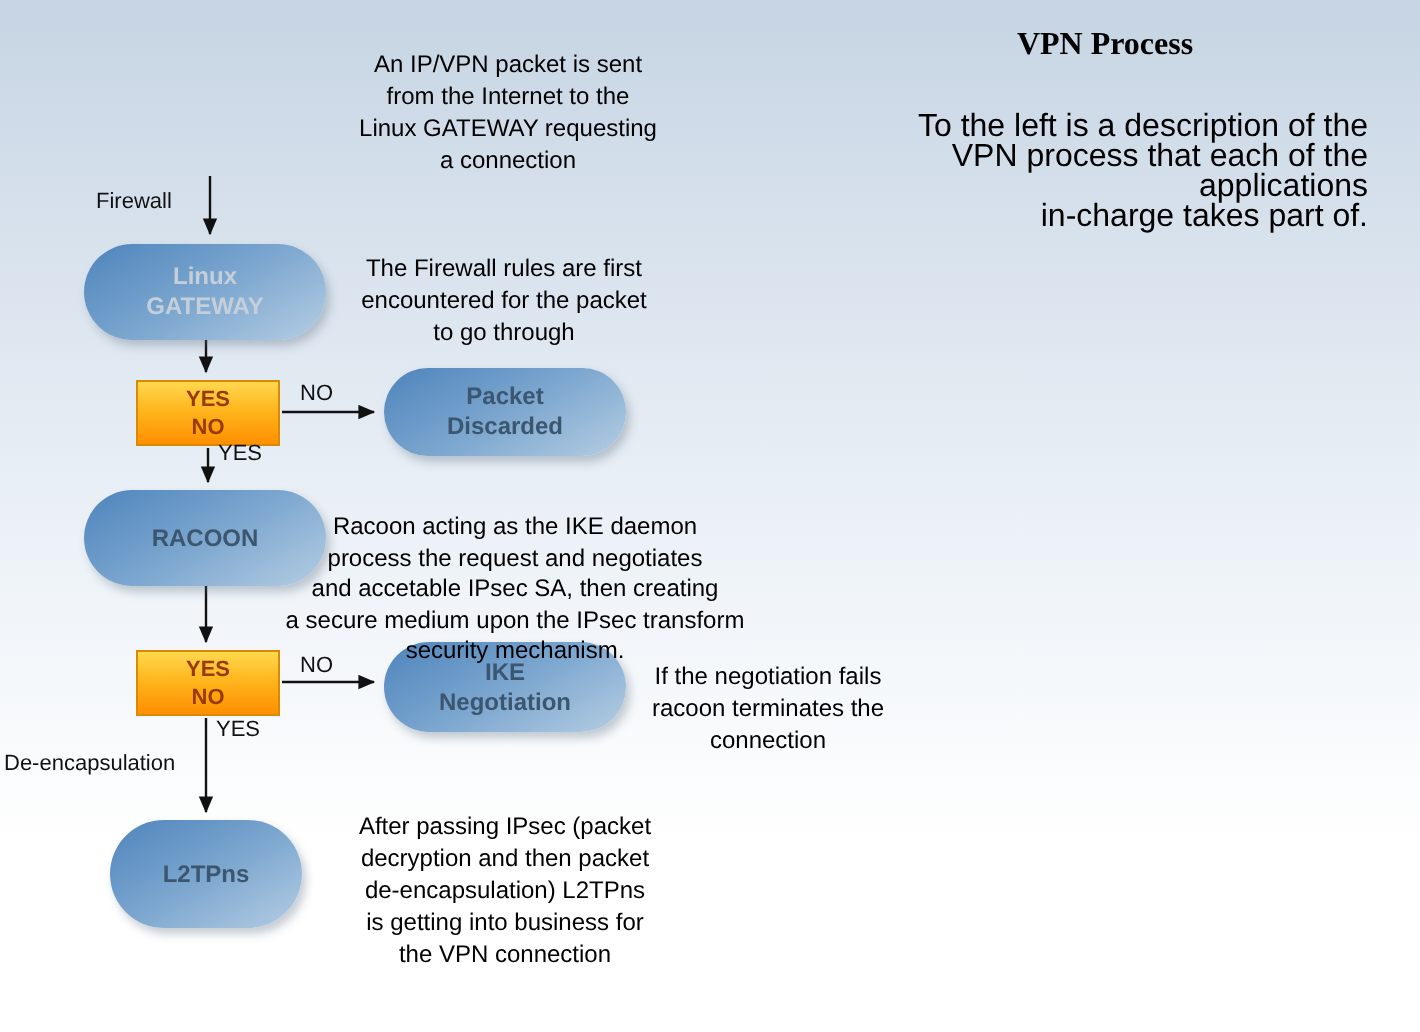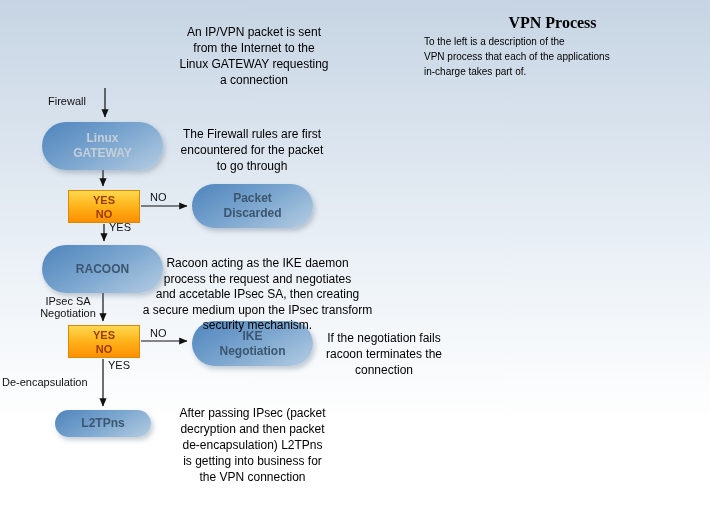--- a/index.html
+++ b/index.html
@@ -21,42 +21,42 @@
     box-shadow:2px 3px 5px rgba(90,110,130,.35);
     display:flex;align-items:center;justify-content:center;
     text-align:center;font-weight:bold;font-size:12px;color:#3c566f;
     line-height:15px;white-space:pre-line;
   }
   .stadium.light-text{color:#c6cfd9;}
   .node-gateway{left:42px;top:122px;width:121px;height:48px;}
   .node-discard{left:192px;top:184px;width:121px;height:44px;}
   .node-racoon{left:42px;top:245px;width:121px;height:48px;}
   .node-ike{left:192px;top:321px;width:121px;height:45px;}
-  .node-l2tp{left:55px;top:410px;width:96px;height:27px;}
+  .node-l2tp{left:55px;top:410px;width:96px;height:54px;}
   .decision{
     position:absolute;width:72px;height:33px;box-sizing:border-box;
     background:linear-gradient(to bottom,#ffd84f 0%,#ffb61e 45%,#ff8f00 100%);
     border:1px solid #d98a00;
     display:flex;flex-direction:column;align-items:center;justify-content:center;
     font-weight:bold;font-size:11px;color:#993b00;line-height:14px;
   }
   .decision-1{left:68px;top:190px;}
   .decision-2{left:68px;top:325px;}
   .edge-label{position:absolute;font-size:11px;color:#111;white-space:pre-line;}
   .note{
     position:absolute;font-size:12px;color:#000;text-align:center;
     white-space:pre-line;line-height:15.5px;
   }
   .page-title{
     position:absolute;left:430px;top:14px;width:245px;text-align:center;
     font-family:"Liberation Serif",serif;font-weight:bold;font-size:16px;color:#000;
   }
   .page-desc{
-    position:absolute;left:424px;top:34px;width:260px;text-align:left;
-    font-size:10px;line-height:15px;color:#000;white-space:pre-line;
+    position:absolute;left:424px;top:56px;width:260px;text-align:right;
+    font-size:16px;line-height:15px;color:#000;white-space:pre-line;
   }
   .arrows{position:absolute;left:0;top:0;pointer-events:none;}
 </style>
 </head>
 <body>
 
 <div class="canvas">
 
   <svg class="arrows" width="710" height="516">
     <defs>
@@ -68,22 +68,20 @@
     <line x1="103" y1="170" x2="103" y2="186" stroke="#111" stroke-width="1.2" marker-end="url(#ah)"></line>
     <line x1="141" y1="206" x2="187" y2="206" stroke="#111" stroke-width="1.2" marker-end="url(#ah)"></line>
     <line x1="104" y1="224" x2="104" y2="241" stroke="#111" stroke-width="1.2" marker-end="url(#ah)"></line>
     <line x1="103" y1="293" x2="103" y2="321" stroke="#111" stroke-width="1.2" marker-end="url(#ah)"></line>
     <line x1="141" y1="341" x2="187" y2="341" stroke="#111" stroke-width="1.2" marker-end="url(#ah)"></line>
     <line x1="103" y1="359" x2="103" y2="406" stroke="#111" stroke-width="1.2" marker-end="url(#ah)"></line>
   </svg>
 
 
   <div class="edge-label" style="left:48px;top:95px;">Firewall</div>
-  <div class="edge-label" style="left:24px;top:295px;width:88px;text-align:center;">IPsec SA
-Negotiation</div>
   <div class="edge-label" style="left:2px;top:376px;">De-encapsulation</div>
 
   <div class="stadium node-gateway light-text">Linux
 GATEWAY</div>
   <div class="stadium node-discard">Packet
 Discarded</div>
   <div class="stadium node-racoon">RACOON</div>
   <div class="stadium node-ike">IKE
 Negotiation</div>
   <div class="stadium node-l2tp">L2TPns</div>

